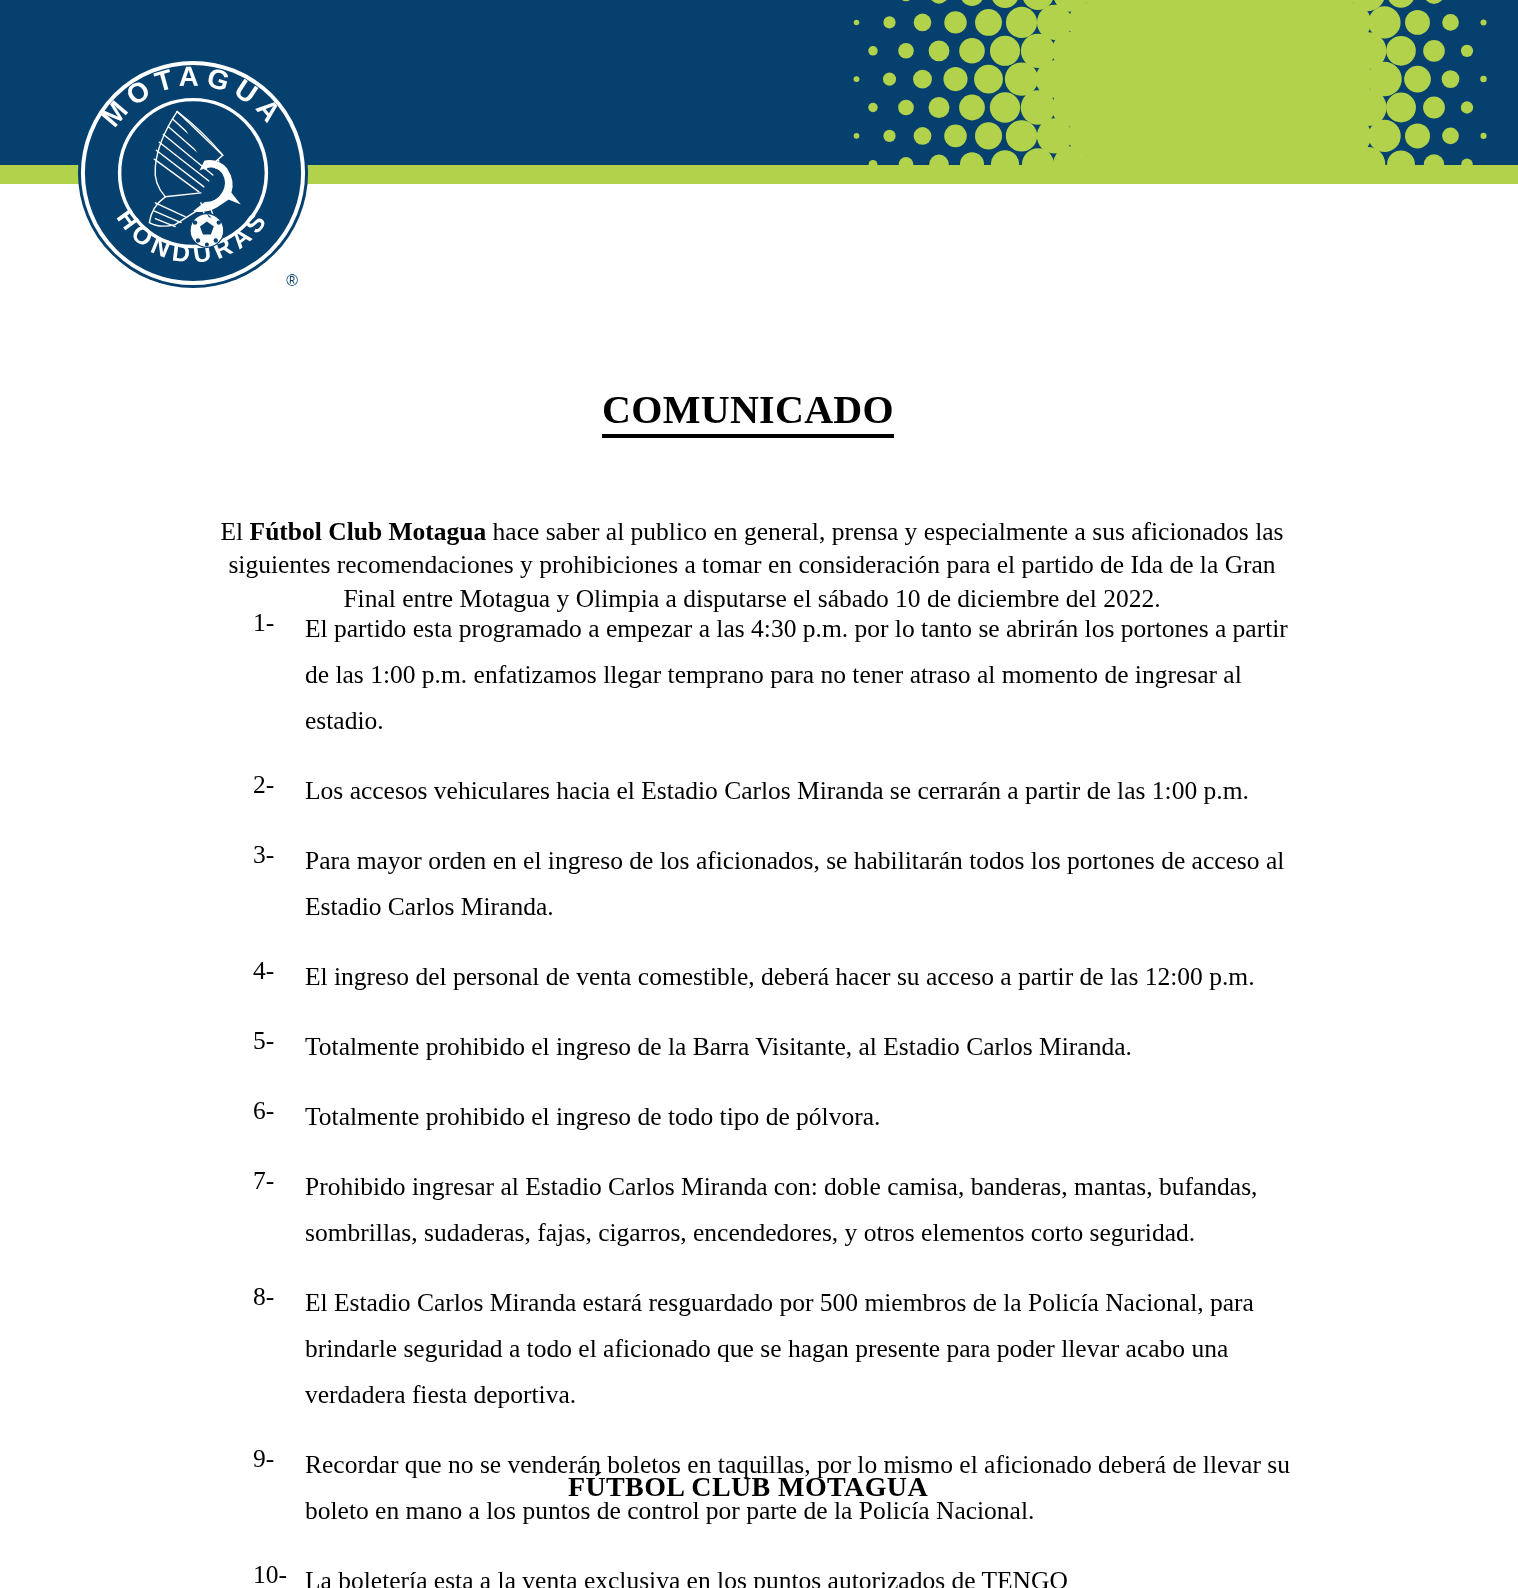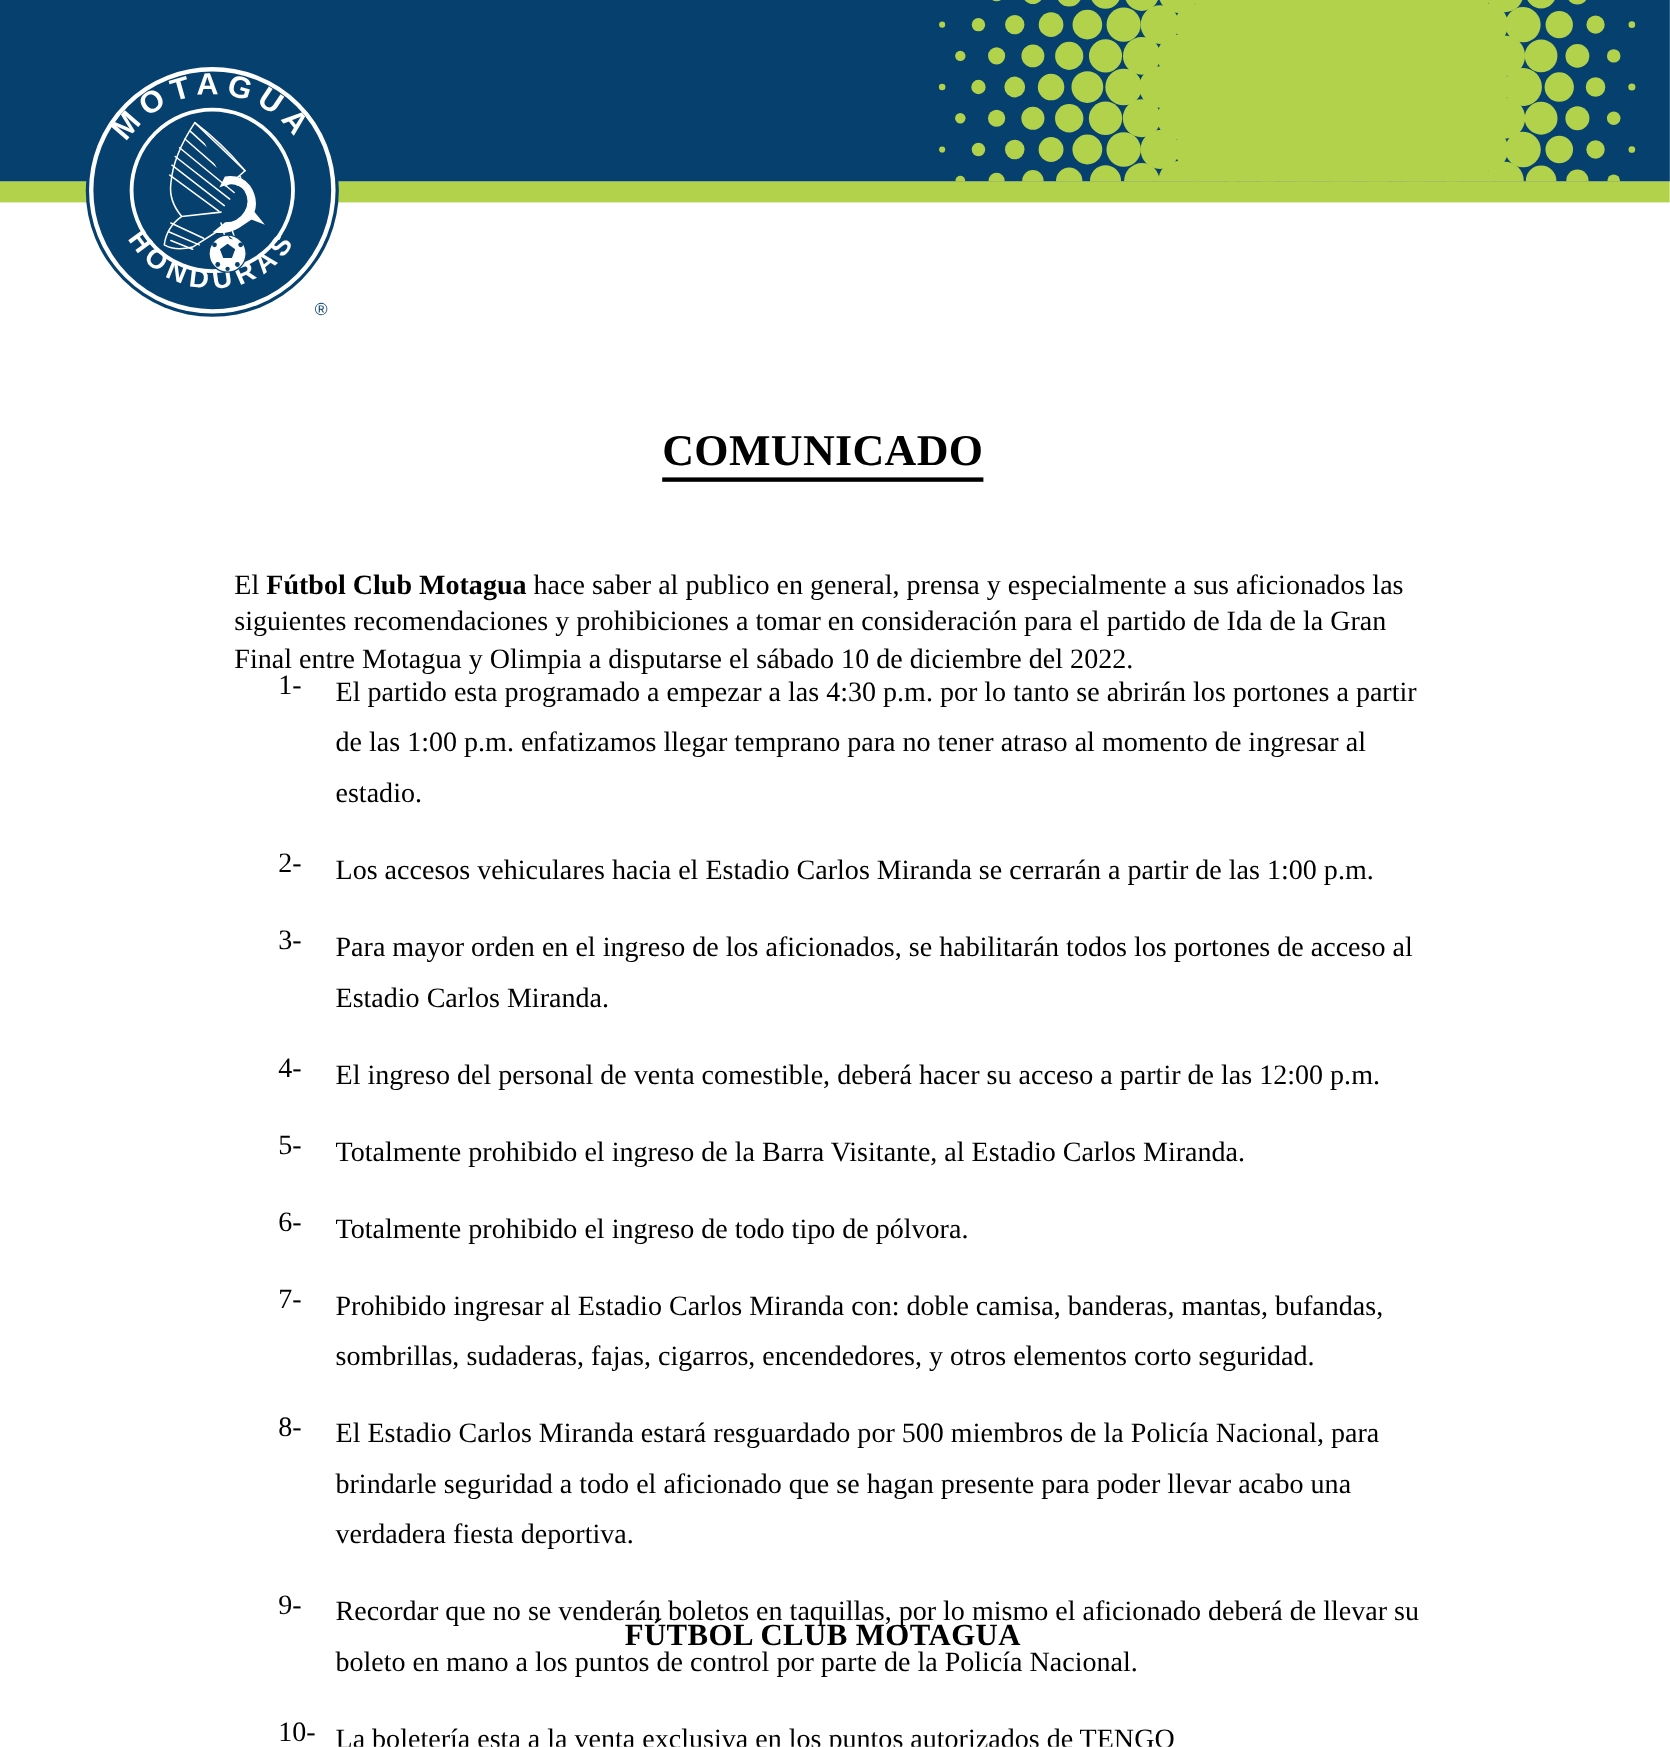--- a/index.html
+++ b/index.html
@@ -71,21 +71,21 @@
     padding-bottom: 2px;
   }
 
   #intro-paragraph {
     position: absolute;
     left: 213px;
     top: 473px;
     width: 1078px;
     font-size: 25.5px;
     line-height: 33.5px;
-    text-align: left;
+    text-align: center;
   }
   #intro-paragraph .bold { font-weight: bold; }
 
   #clauses-list {
     position: absolute;
     left: 253px;
     top: 590px;
     width: 1045px;
   }
   .clause-row {

